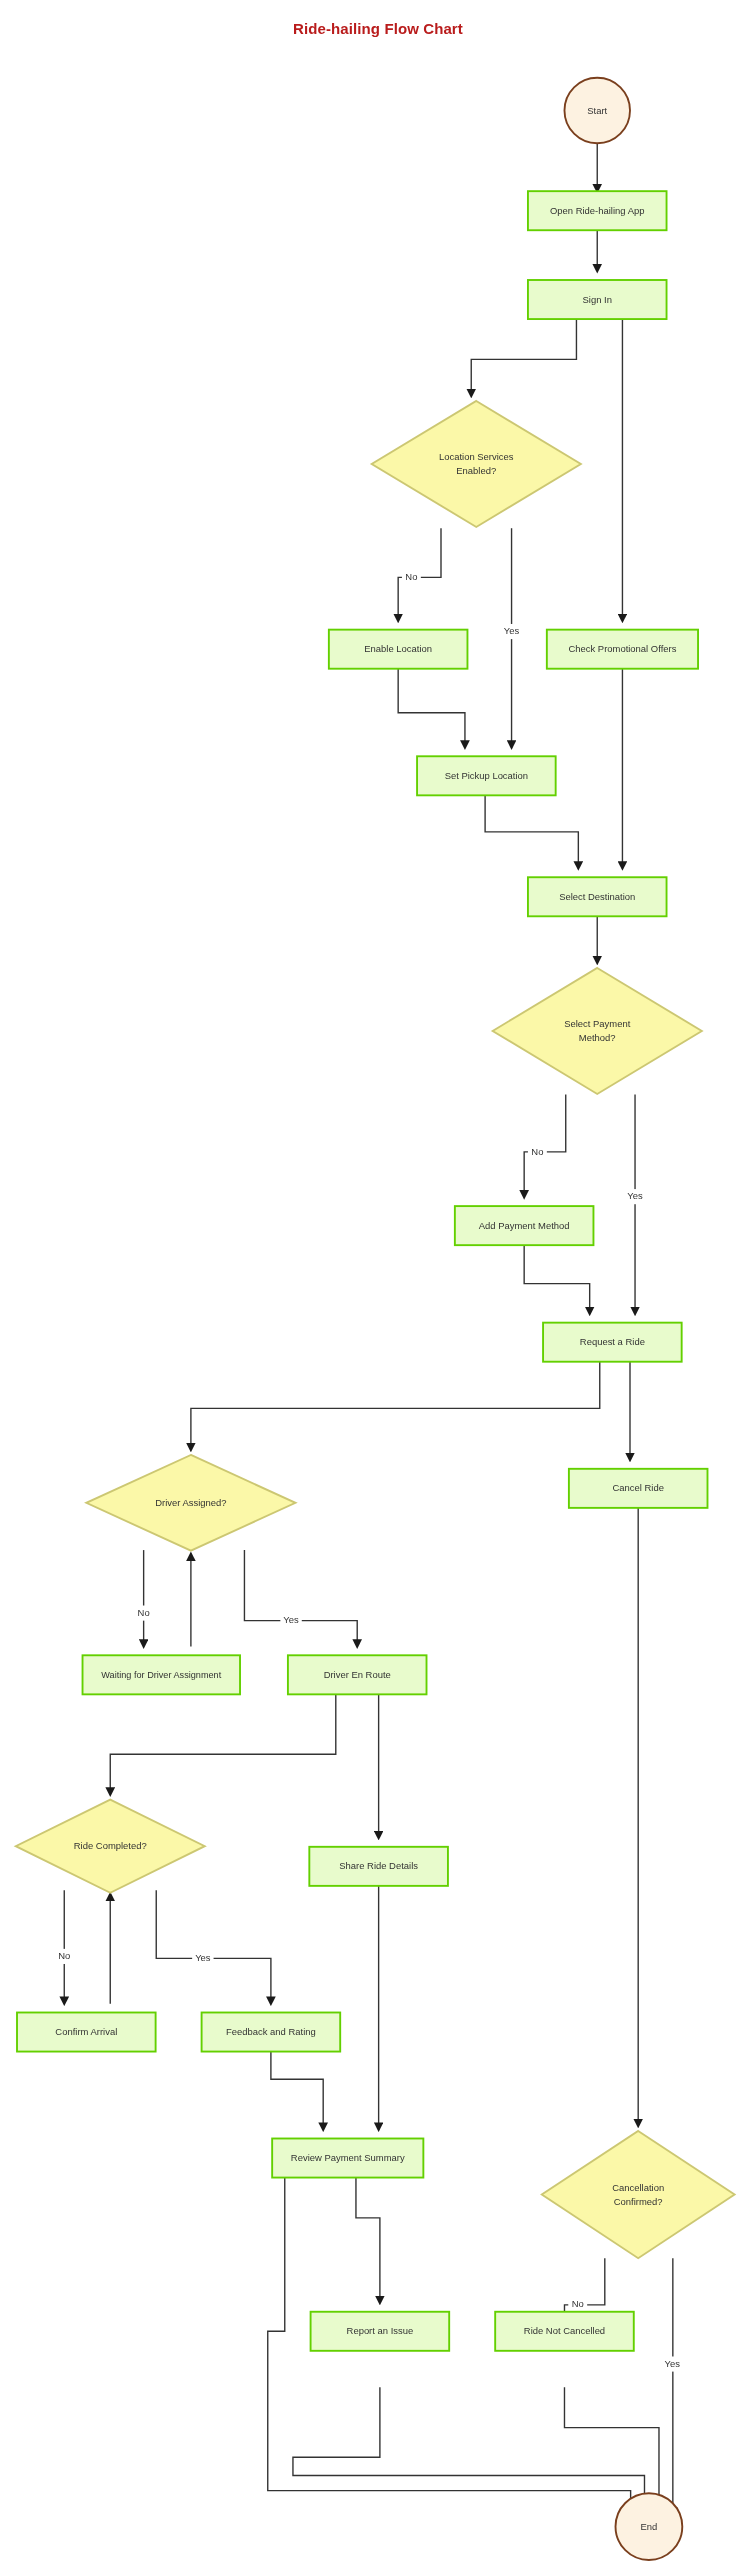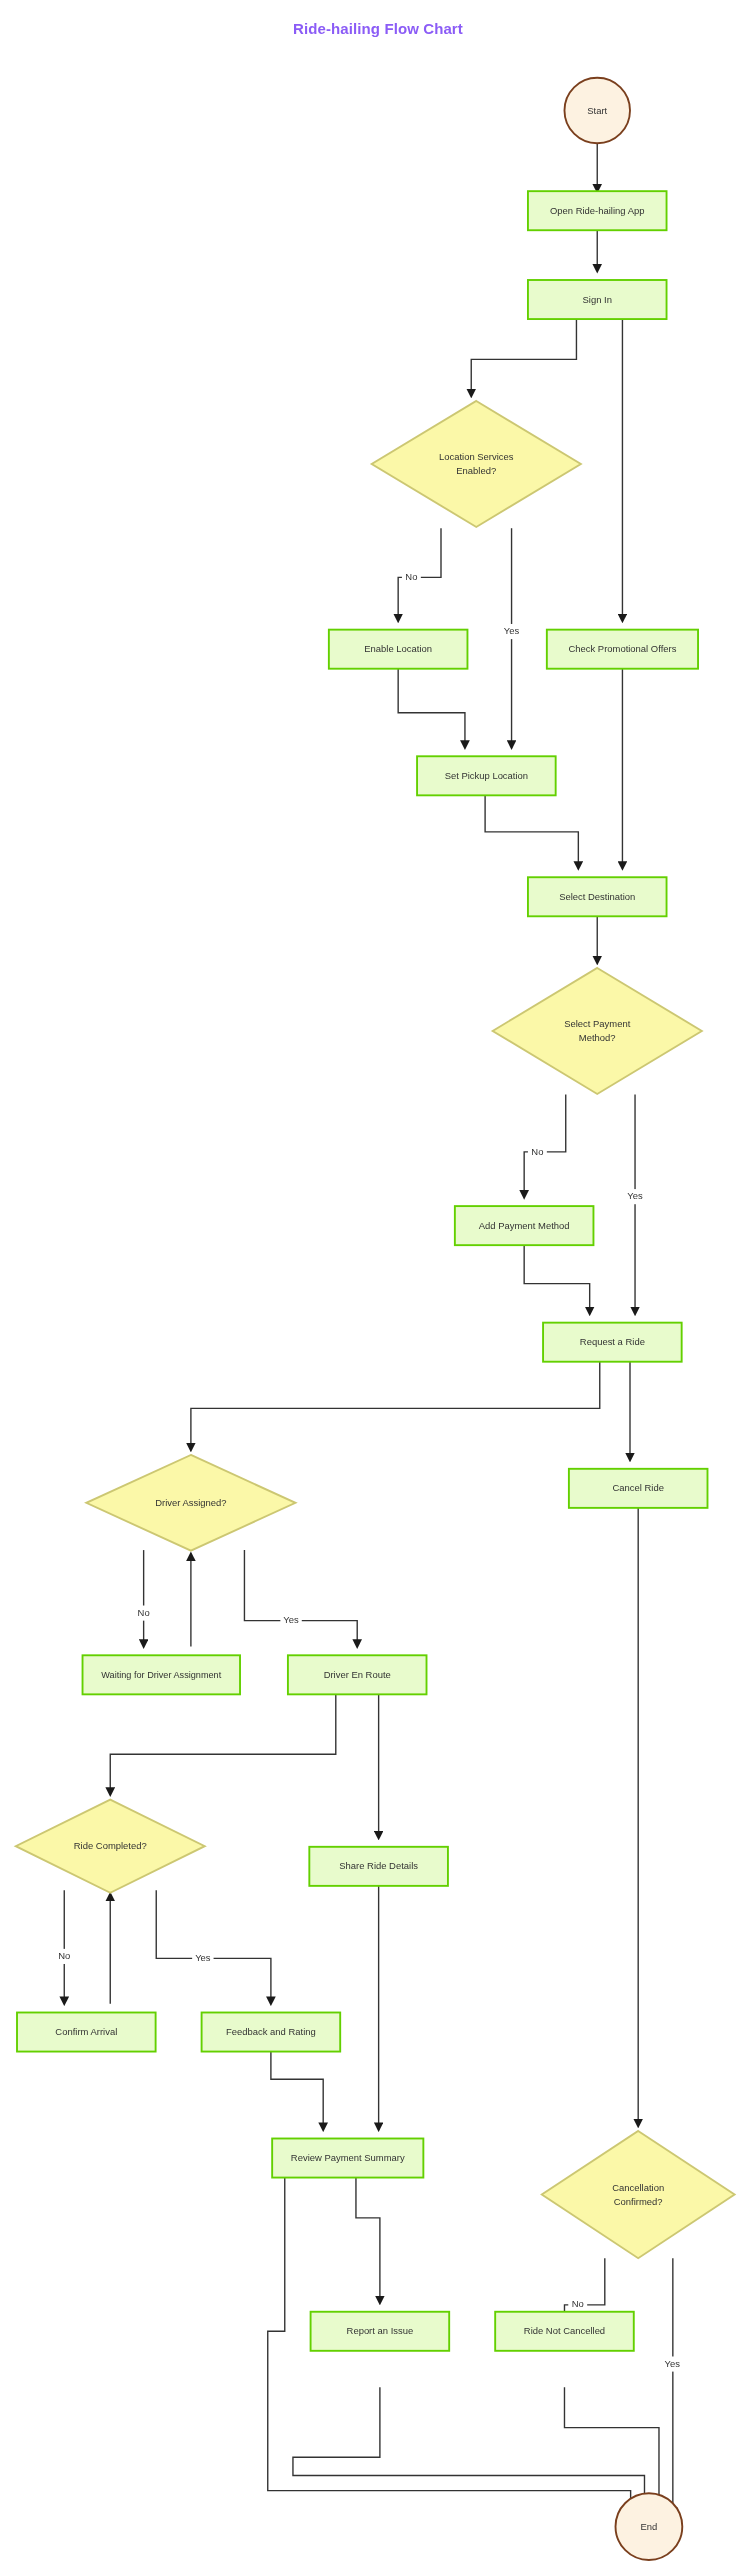--- a/index.html
+++ b/index.html
@@ -15,21 +15,21 @@
     overflow: hidden;
   }
   #chart-title {
     position: absolute;
     top: 20px;
     left: 0;
     width: 756px;
     text-align: center;
     font-size: 15px;
     font-weight: bold;
-    color: #8b5cf6;
+    color: #b91c1c;
     letter-spacing: 0.1px;
   }
   #flow-svg {
     position: absolute;
     top: 0;
     left: 0;
   }
   .node-text {
     font-family: "Liberation Sans", sans-serif;
     font-size: 15px;

